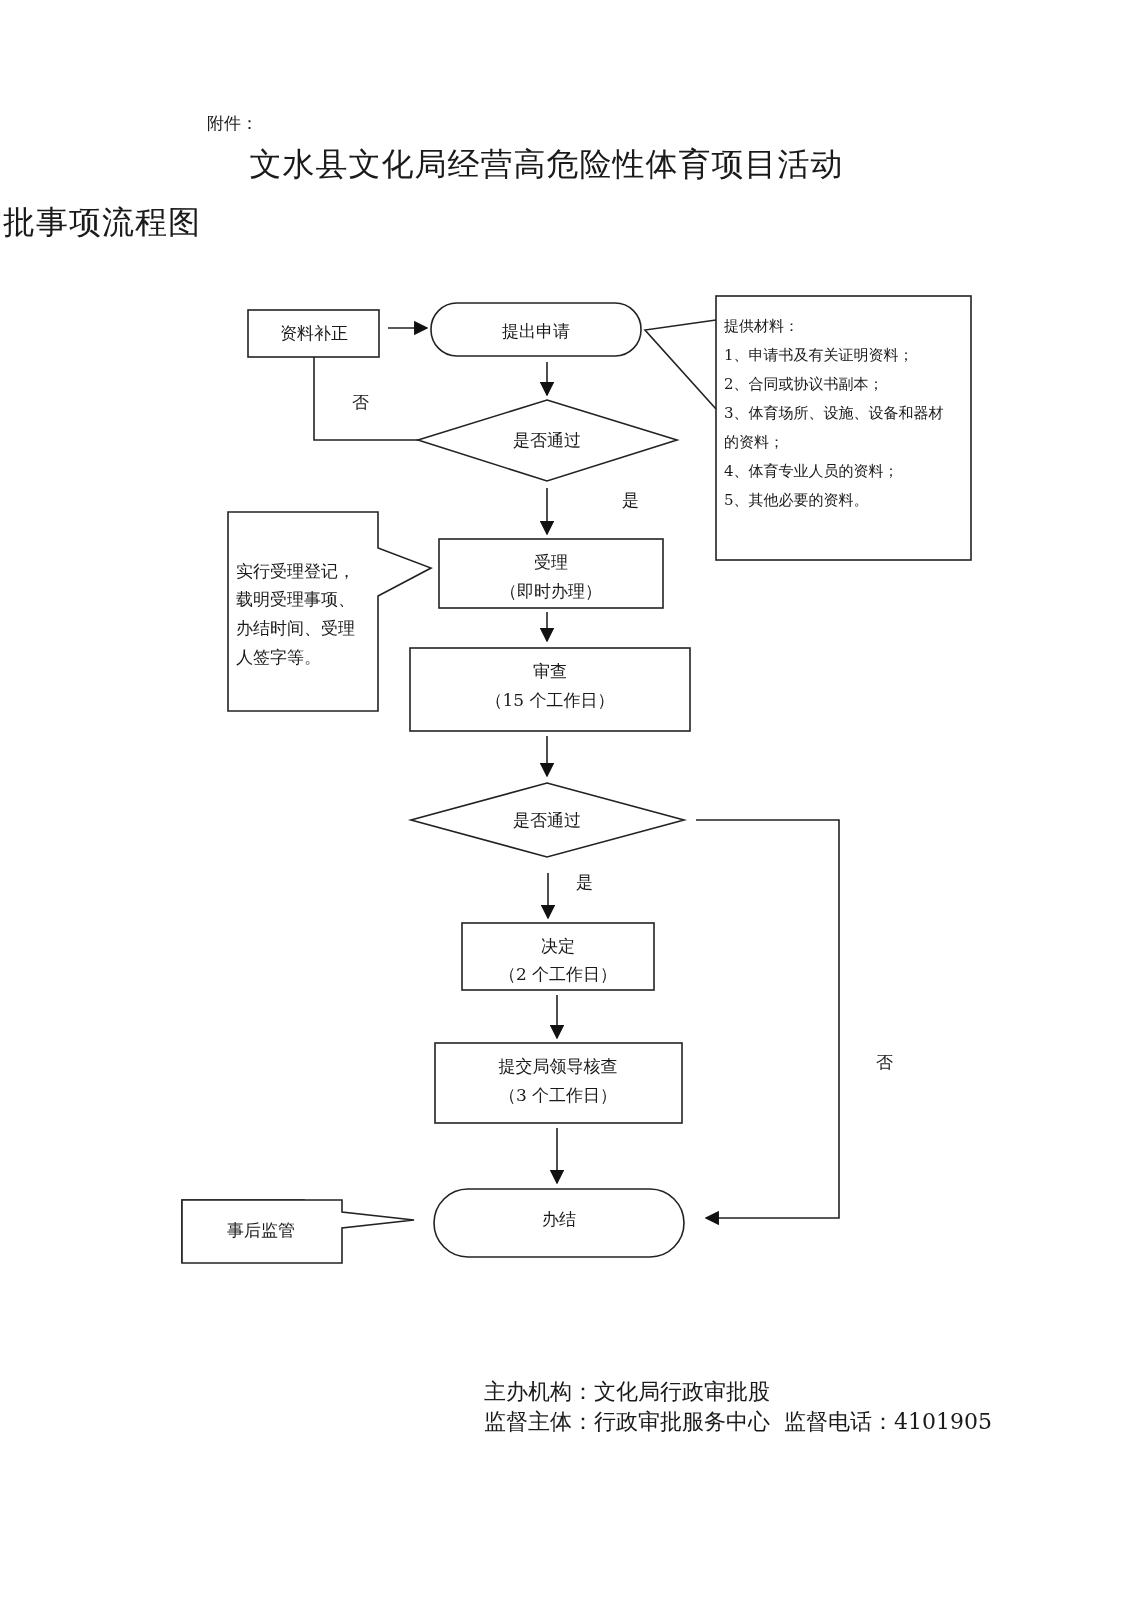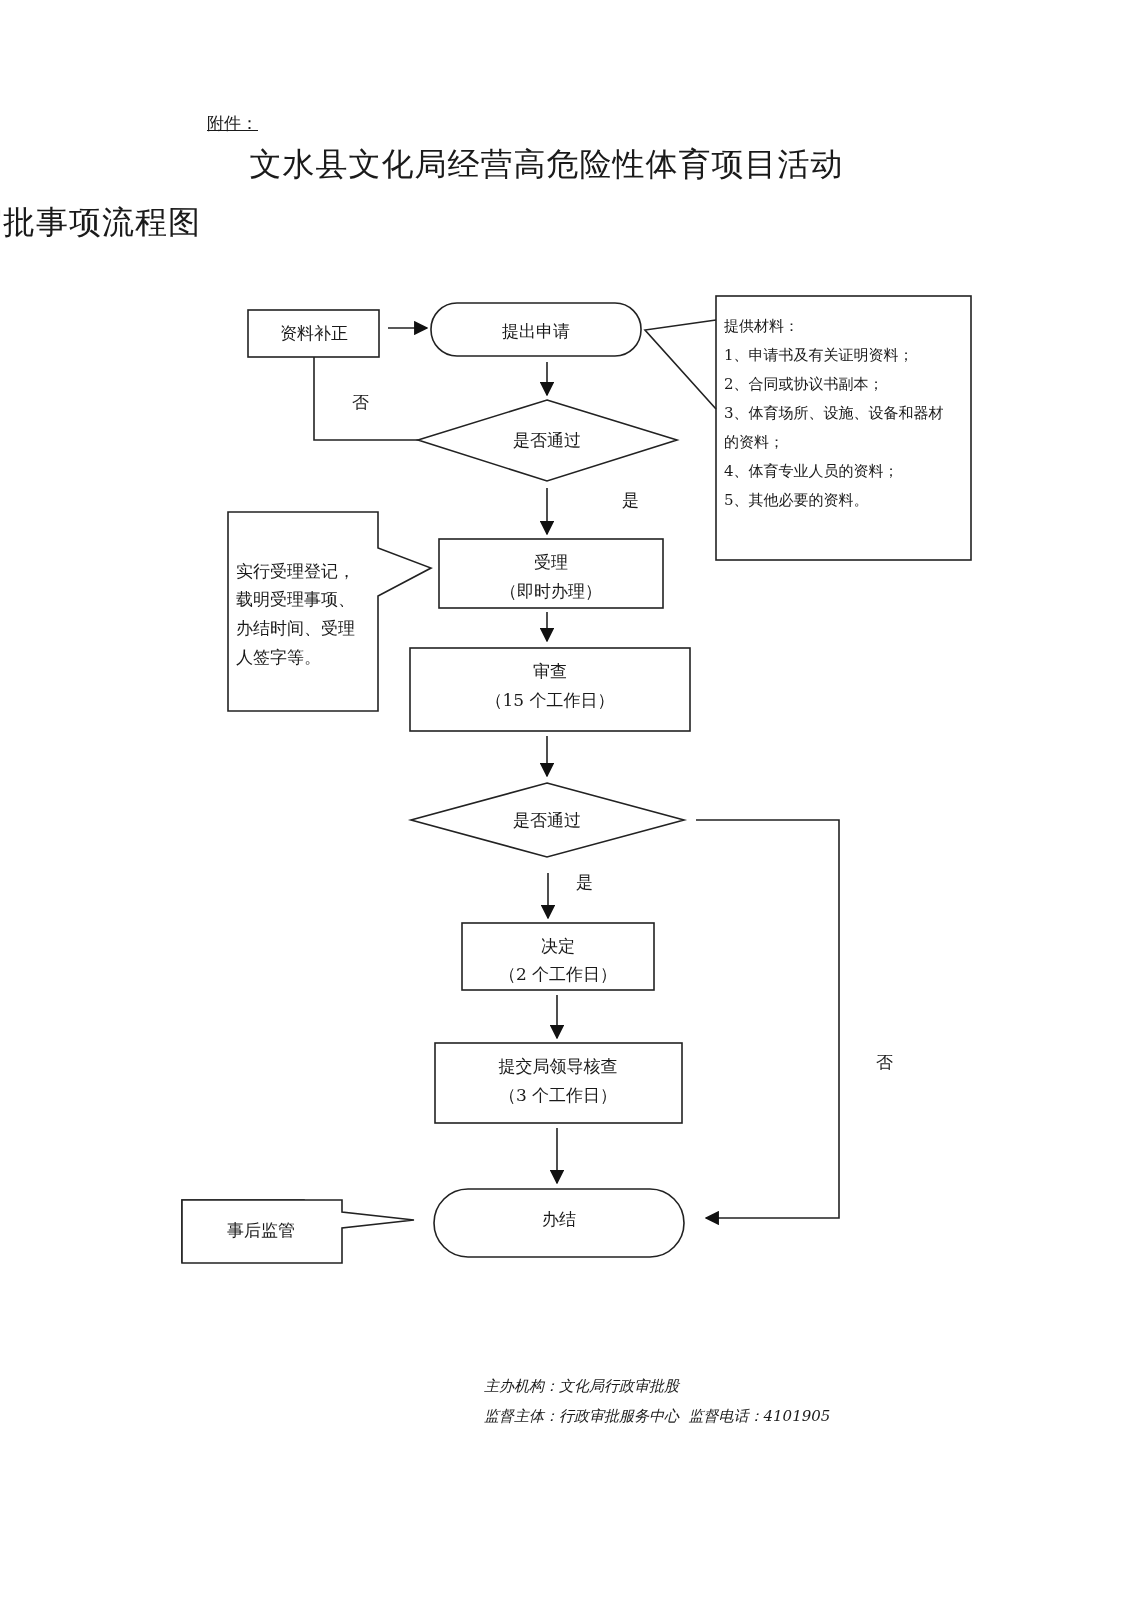--- a/index.html
+++ b/index.html
@@ -1,28 +1,28 @@
 <!DOCTYPE html>
 <html><head>
   <meta charset="utf-8">
   <style>
     html, body { margin: 0; padding: 0; background: #ffffff; }
     body { width: 1131px; height: 1600px; position: relative; overflow: hidden;
            font-family: "DejaVu Serif", "Liberation Serif", serif; color: #1a1a1a; }
     .abs { position: absolute; }
-    .attach { left: 207px; top: 112px; font-size: 17px; text-decoration: underline; }
+    .attach { left: 207px; top: 112px; font-size: 17px; }
     .title1 { left: 0; width: 1131px; top: 143px; text-align: center; font-size: 32px; letter-spacing: 1px; padding-left: 6px; }
     .title1 span { display:inline-block; margin-left: -50px; }
     .title2 { left: 0; width: 1131px; top: 201px; text-align: left; font-size: 32px; letter-spacing: 1px; }
     .title2 span { display:inline-block; margin-left: -30px; }
     svg.flow { position: absolute; left: 0; top: 0; width: 1131px; height: 1600px; }
     svg text { font-family: "DejaVu Serif", "Liberation Serif", serif; fill: #1a1a1a; }
     .lbl { font-size: 17px; }
     .note { font-size: 15px; }
-    .footer { font-size: 15px; left: 484px; font-style: italic; }
+    .footer { font-size: 22px; left: 484px; }
   </style>
 </head>
 <body>
 
 <div class="abs attach">附件：</div>
 <div class="abs title1"><span>文水县文化局经营高危险性体育项目活动</span></div>
 <div class="abs title2"><span>审批事项流程图</span></div>
 
 <svg class="flow" viewBox="0 0 1131 1600" xmlns="http://www.w3.org/2000/svg">
   <defs>

